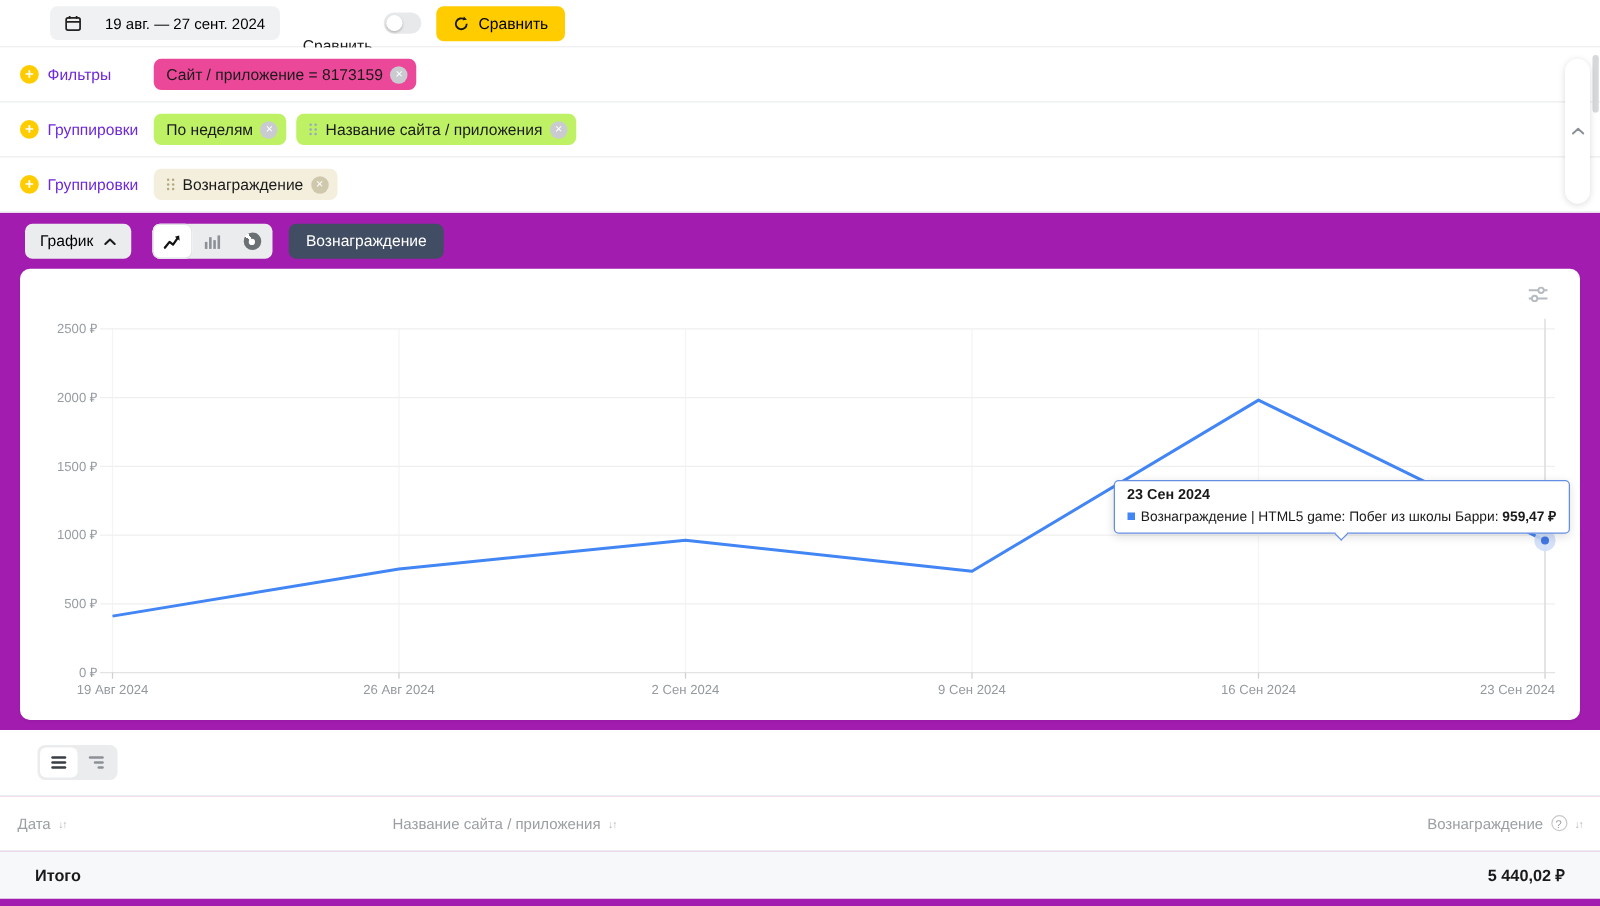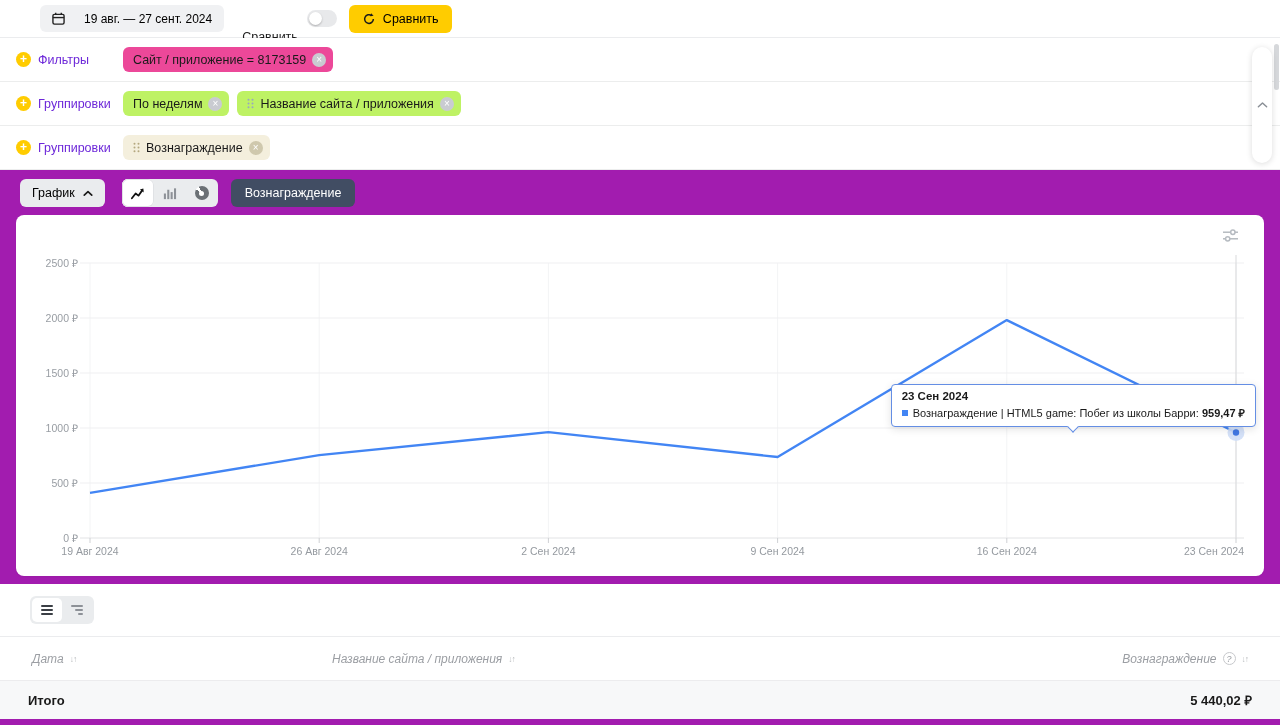--- a/index.html
+++ b/index.html
@@ -93,22 +93,22 @@
   .view-seg-item.sel { background:#fff; }
   .hamburger { display:flex; flex-direction:column; gap:2px; }
   .hamburger i { width:12px; height:2px; background:#3a3f45; border-radius:1px; }
   .tree-icon { display:flex; flex-direction:column; gap:2px; align-items:flex-end; }
   .tree-icon i { height:2px; background:#8d9197; border-radius:1px; }
   .tree-icon i:nth-child(1){ width:12px; }
   .tree-icon i:nth-child(2){ width:8px; }
   .tree-icon i:nth-child(3){ width:5px; }
 
   .table-header { background:#fff; display:grid; grid-template-columns:300px 1fr auto;
-                  align-items:center; height:44px; padding:0 32px;
-                  border-bottom:1px solid #ececee; color:#9b9ea3; font-size:12px;font-style:italic; }
+                  align-items:center; height:44px; padding:0 14px;
+                  border-bottom:1px solid #ececee; color:#9b9ea3; font-size:12px; }
   .th { display:flex; gap:6px; align-items:center; cursor:pointer; }
   .th-right { justify-content:flex-end; }
   .sort { font-size:8.5px; color:#b7babd; letter-spacing:-1px; }
   .help { width:13px; height:13px; border:1px solid #c7c9cc; border-radius:50%; font-size:9px;
           color:#9b9ea3; display:flex; align-items:center; justify-content:center; }
   .total-row { background:#f7f8f9; display:grid; grid-template-columns:300px 1fr auto;
                align-items:center; height:38px; padding:0 28px; font-size:13px; font-weight:bold; }
   .total-value { text-align:right; }
 
   .pie-icon { width:14px; height:14px; border-radius:50%; position:relative;

